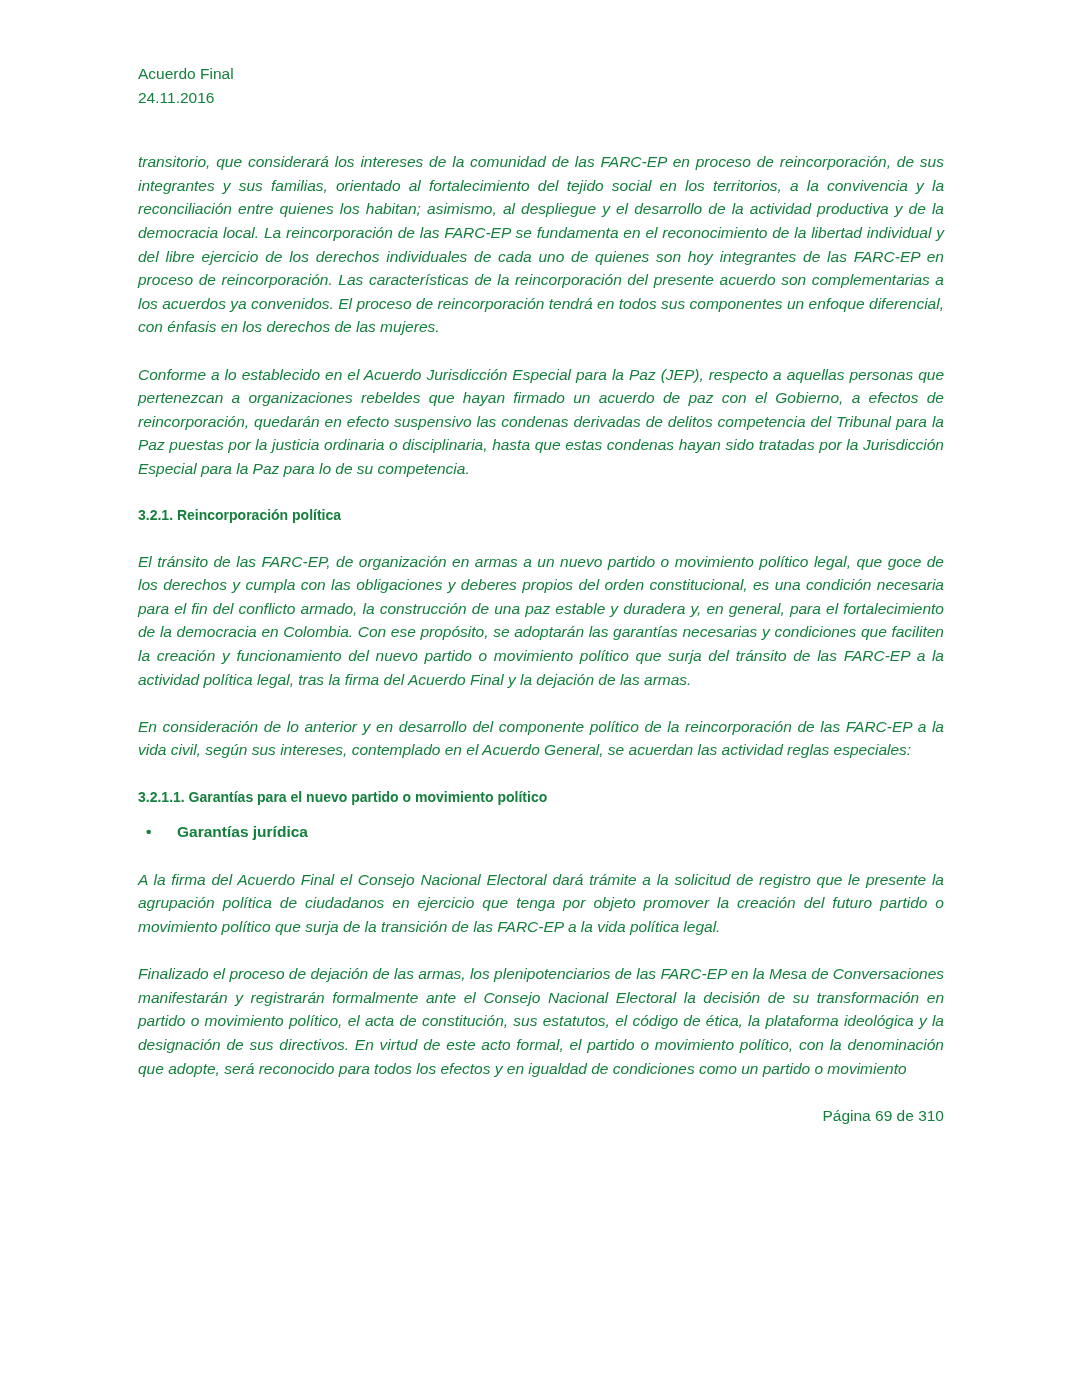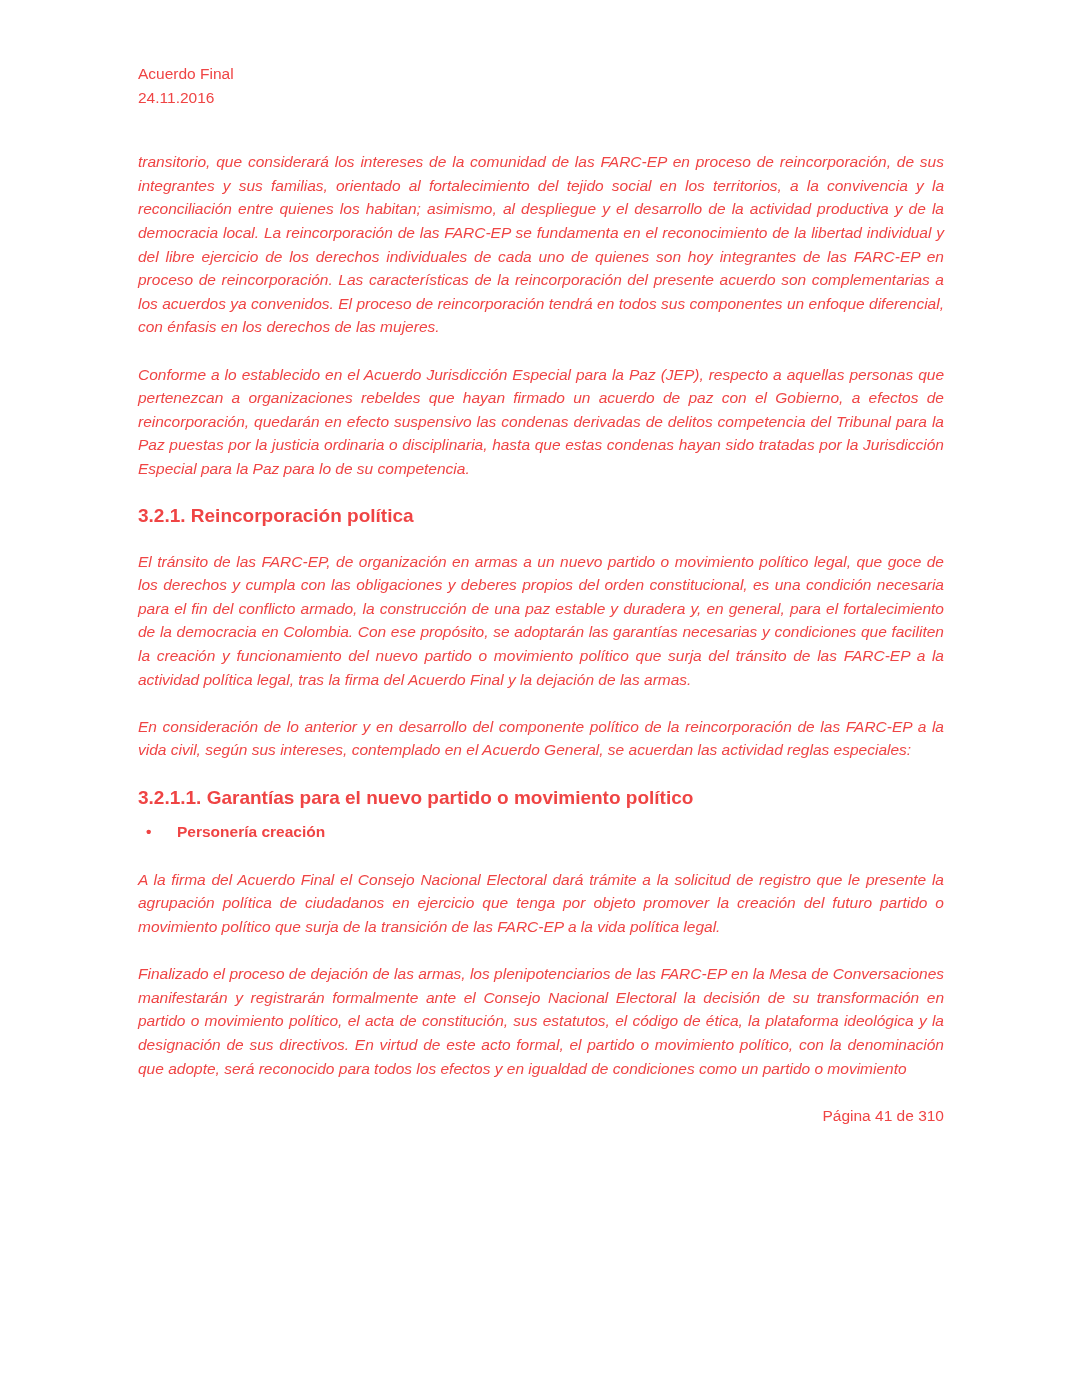--- a/index.html
+++ b/index.html
@@ -7,21 +7,21 @@
     padding: 0;
     background: #ffffff;
   }
   .page {
     position: relative;
     width: 1080px;
     height: 1397px;
     background: #ffffff;
     overflow: hidden;
     font-family: "Liberation Sans", sans-serif;
-    color: #ef4444;
+    color: #15803d;
   }
   .content {
     position: absolute;
     left: 138px;
     top: 62px;
     width: 806px;
     font-size: 15.5px;
     line-height: 23.6px;
     text-align: justify;
   }
@@ -30,21 +30,21 @@
     margin: 0 0 41px 0;
   }
   .doc-header .line {
     display: block;
   }
   p.block {
     margin: 0 0 23.6px 0;
     font-style: italic;
   }
   .block-heading {
-    font-size: 19px;
+    font-size: 14px;
     line-height: 23.6px;
     font-weight: bold;
     text-align: left;
     margin: 4px 0 22px 0;
   }
   .block-heading.sub {
     margin: 4px 0 11px 0;
   }
   .bullet-row {
     display: flex;
@@ -84,23 +84,23 @@
     <div class="block-heading">3.2.1. Reincorporación política</div>
 
     <p class="block">El tránsito de las FARC-EP, de organización en armas a un nuevo partido o movimiento político legal, que goce de los derechos y cumpla con las obligaciones y deberes propios del orden constitucional, es una condición necesaria para el fin del conflicto armado, la construcción de una paz estable y duradera y, en general, para el fortalecimiento de la democracia en Colombia. Con ese propósito, se adoptarán las garantías necesarias y condiciones que faciliten la creación y funcionamiento del nuevo partido o movimiento político que surja del tránsito de las FARC-EP a la actividad política legal, tras la firma del Acuerdo Final y la dejación de las armas.</p>
 
     <p class="block">En consideración de lo anterior y en desarrollo del componente político de la reincorporación de las FARC-EP a la vida civil, según sus intereses, contemplado en el Acuerdo General, se acuerdan las actividad reglas especiales:</p>
 
     <div class="block-heading sub">3.2.1.1. Garantías para el nuevo partido o movimiento político</div>
 
     <div class="bullet-row">
       <span class="bullet-marker">•</span>
-      <span class="bullet-label">Personería creación</span>
+      <span class="bullet-label">Garantías jurídica</span>
     </div>
 
     <p class="block">A la firma del Acuerdo Final el Consejo Nacional Electoral dará trámite a la solicitud de registro que le presente la agrupación política de ciudadanos en ejercicio que tenga por objeto promover la creación del futuro partido o movimiento político que surja de la transición de las FARC-EP a la vida política legal.</p>
 
     <p class="block">Finalizado el proceso de dejación de las armas, los plenipotenciarios de las FARC-EP en la Mesa de Conversaciones manifestarán y registrarán formalmente ante el Consejo Nacional Electoral la decisión de su transformación en partido o movimiento político, el acta de constitución, sus estatutos, el código de ética, la plataforma ideológica y la designación de sus directivos. En virtud de este acto formal, el partido o movimiento político, con la denominación que adopte, será reconocido para todos los efectos y en igualdad de condiciones como un partido o movimiento</p>
 
-    <div class="doc-footer">Página 41 de 310</div>
+    <div class="doc-footer">Página 69 de 310</div>
 
   </div>
 </div>
 
 </body></html>

